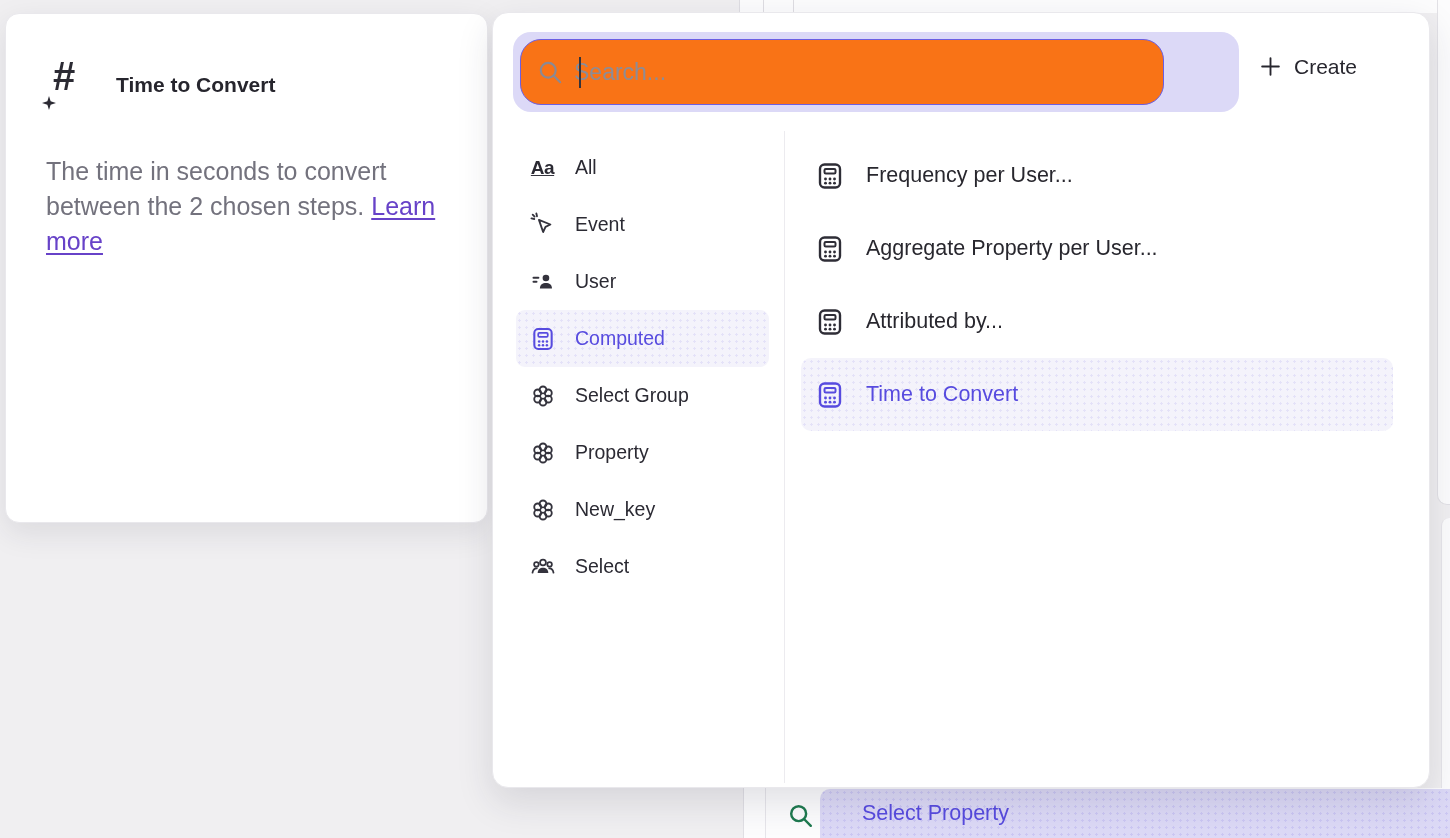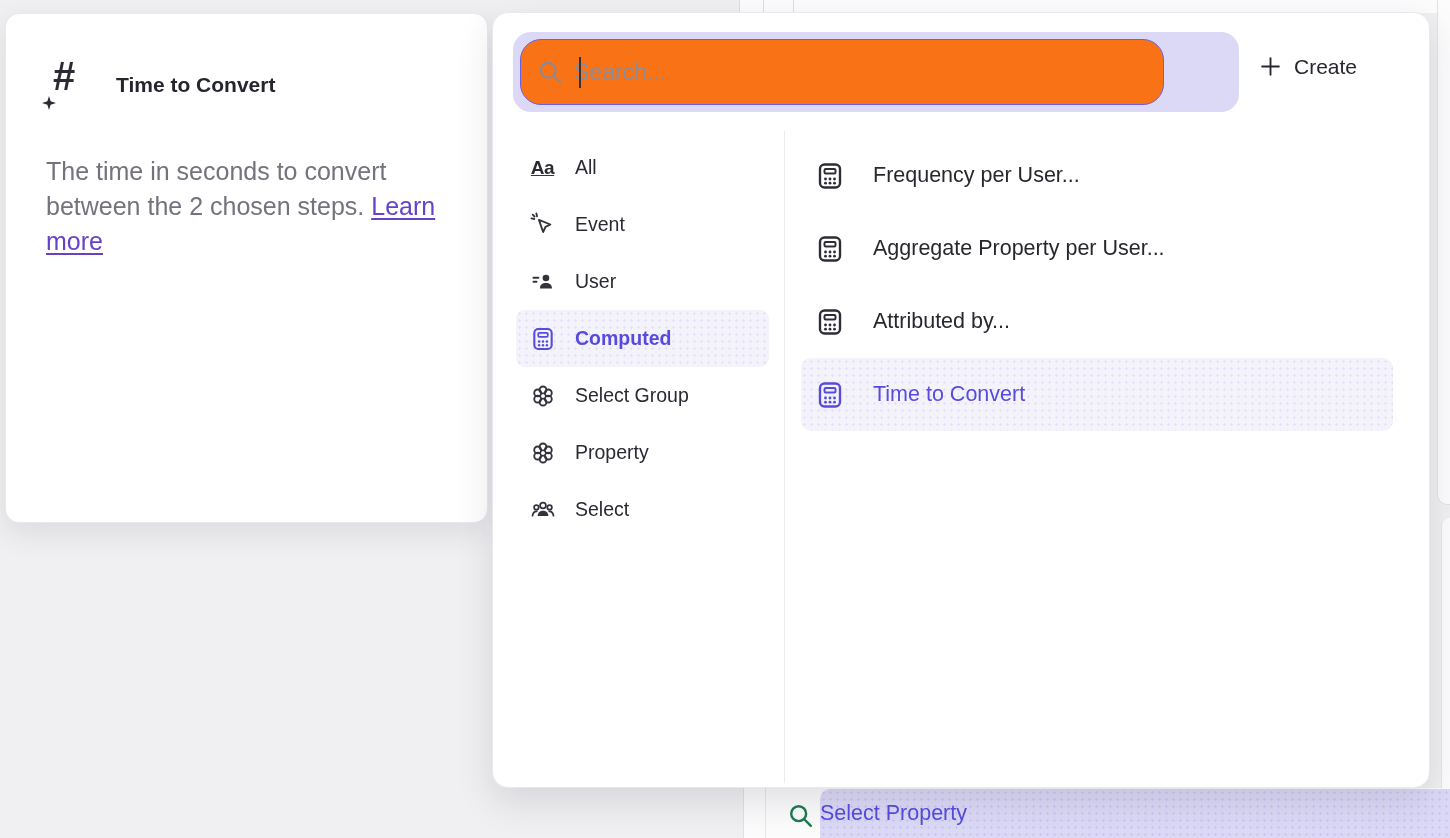--- a/index.html
+++ b/index.html
@@ -53,38 +53,38 @@
   .create-btn .label { font-size:21px; color:#27262e; }
   .v-divider { position:absolute; left:291px; top:118px; width:1px; height:652px; background:#ecebef; }
 
   
   .cat-col { position:absolute; left:23px; top:126px; width:253px; }
   .cat-row { height:57px; display:flex; align-items:center; gap:19px; padding-left:13px;
              border-radius:9px; cursor:pointer; }
   .cat-row .icon { width:27px; height:27px; display:flex; align-items:center; justify-content:center; color:#34333d;text-decoration:underline; }
   .cat-row .label { font-size:19.5px; color:#2b2a33; }
   .cat-row.selected .icon, .cat-row.selected .label { color:#574bdf; }
-  .cat-row.selected .label { font-weight:700; }
+  .cat-row.selected .label { font-weight:400; }
   .aa-glyph { font-size:19px; font-weight:600; color:#2b2a33; letter-spacing:-0.5px; }
 
   
   .res-col { position:absolute; left:308px; top:126px; width:592px; }
-  .res-row { height:73px; display:flex; align-items:center; gap:28px; padding-left:13px;
+  .res-row { height:73px; display:flex; align-items:center; gap:21px; padding-left:13px;
              border-radius:10px; cursor:pointer; }
   .res-row .icon { width:31px; height:31px; display:flex; align-items:center; justify-content:center; color:#2e2d36; }
   .res-row .label { font-size:21.5px; font-weight:500; color:#28272e; }
   .res-row.selected .icon, .res-row.selected .label { color:#574bdf; }
 
   
   .select-prop-icon { left:787px; top:802px; width:28px; height:28px; color:#1e7a4f; }
   .select-prop-pill { left:820px; top:789px; width:630px; height:49px; border-top-left-radius:10px;
                       background-color:#dcd9f6;
                       background-image:radial-gradient(rgba(88,75,223,0.13) 1px, transparent 1.3px);
                       background-size:7px 7px;
-                      display:flex; align-items:center; cursor:pointer; }
+                      display:flex; align-items:center; padding-left:42px; cursor:pointer; }
   .select-prop-pill .label { font-size:21.5px; font-weight:500; color:#574bdf; }
 </style>
 </head>
 <body>
 
 <div class="abs bg-top-strip"></div>
 <div class="abs bg-top-line1"></div>
 <div class="abs bg-top-line2"></div>
 <div class="abs bg-right-top"></div>
 <div class="abs bg-right-bottom"></div>
@@ -204,20 +204,33 @@
             <circle cx="16.9" cy="9.2" r="3.2"></circle>
             <circle cx="16.9" cy="14.8" r="3.2"></circle>
           <circle cx="12" cy="17.6" r="3.2"></circle>
             <circle cx="7.1" cy="14.8" r="3.2"></circle>
             <circle cx="7.1" cy="9.2" r="3.2"></circle>
         </svg>
       </span>
       <span class="label">Property</span>
     </div>
 
+    <div class="cat-row">
+      <span class="icon">
+        <svg width="26" height="26" viewBox="0 0 24 24" fill="none" stroke="#34333d" stroke-width="1.7">
+          <circle cx="12" cy="6.4" r="3.2"></circle>
+            <circle cx="16.9" cy="9.2" r="3.2"></circle>
+            <circle cx="16.9" cy="14.8" r="3.2"></circle>
+          <circle cx="12" cy="17.6" r="3.2"></circle>
+            <circle cx="7.1" cy="14.8" r="3.2"></circle>
+            <circle cx="7.1" cy="9.2" r="3.2"></circle>
+        </svg>
+      </span>
+      <span class="label">New_key</span>
+    </div>
 
     <div class="cat-row">
       <span class="icon">
         <svg width="26" height="26" viewBox="0 0 24 24" fill="none" stroke="#34333d" stroke-width="1.6" stroke-linecap="round">
           <circle cx="5.9" cy="9.6" r="2.1"></circle>
           <circle cx="12" cy="7.9" r="2.7"></circle>
           <circle cx="18.1" cy="9.6" r="2.1"></circle>
           <path d="M2.3 17.3 C2.9 14.1 4.3 13.2 6.3 13.3"></path>
           <path d="M21.7 17.3 C21.1 14.1 19.7 13.2 17.7 13.3"></path>
           <path d="M7.1 17.6 C7.1 14.2 9.3 12.7 12 12.7 C14.7 12.7 16.9 14.2 16.9 17.6 Z" fill="#34333d" stroke="none"></path>

